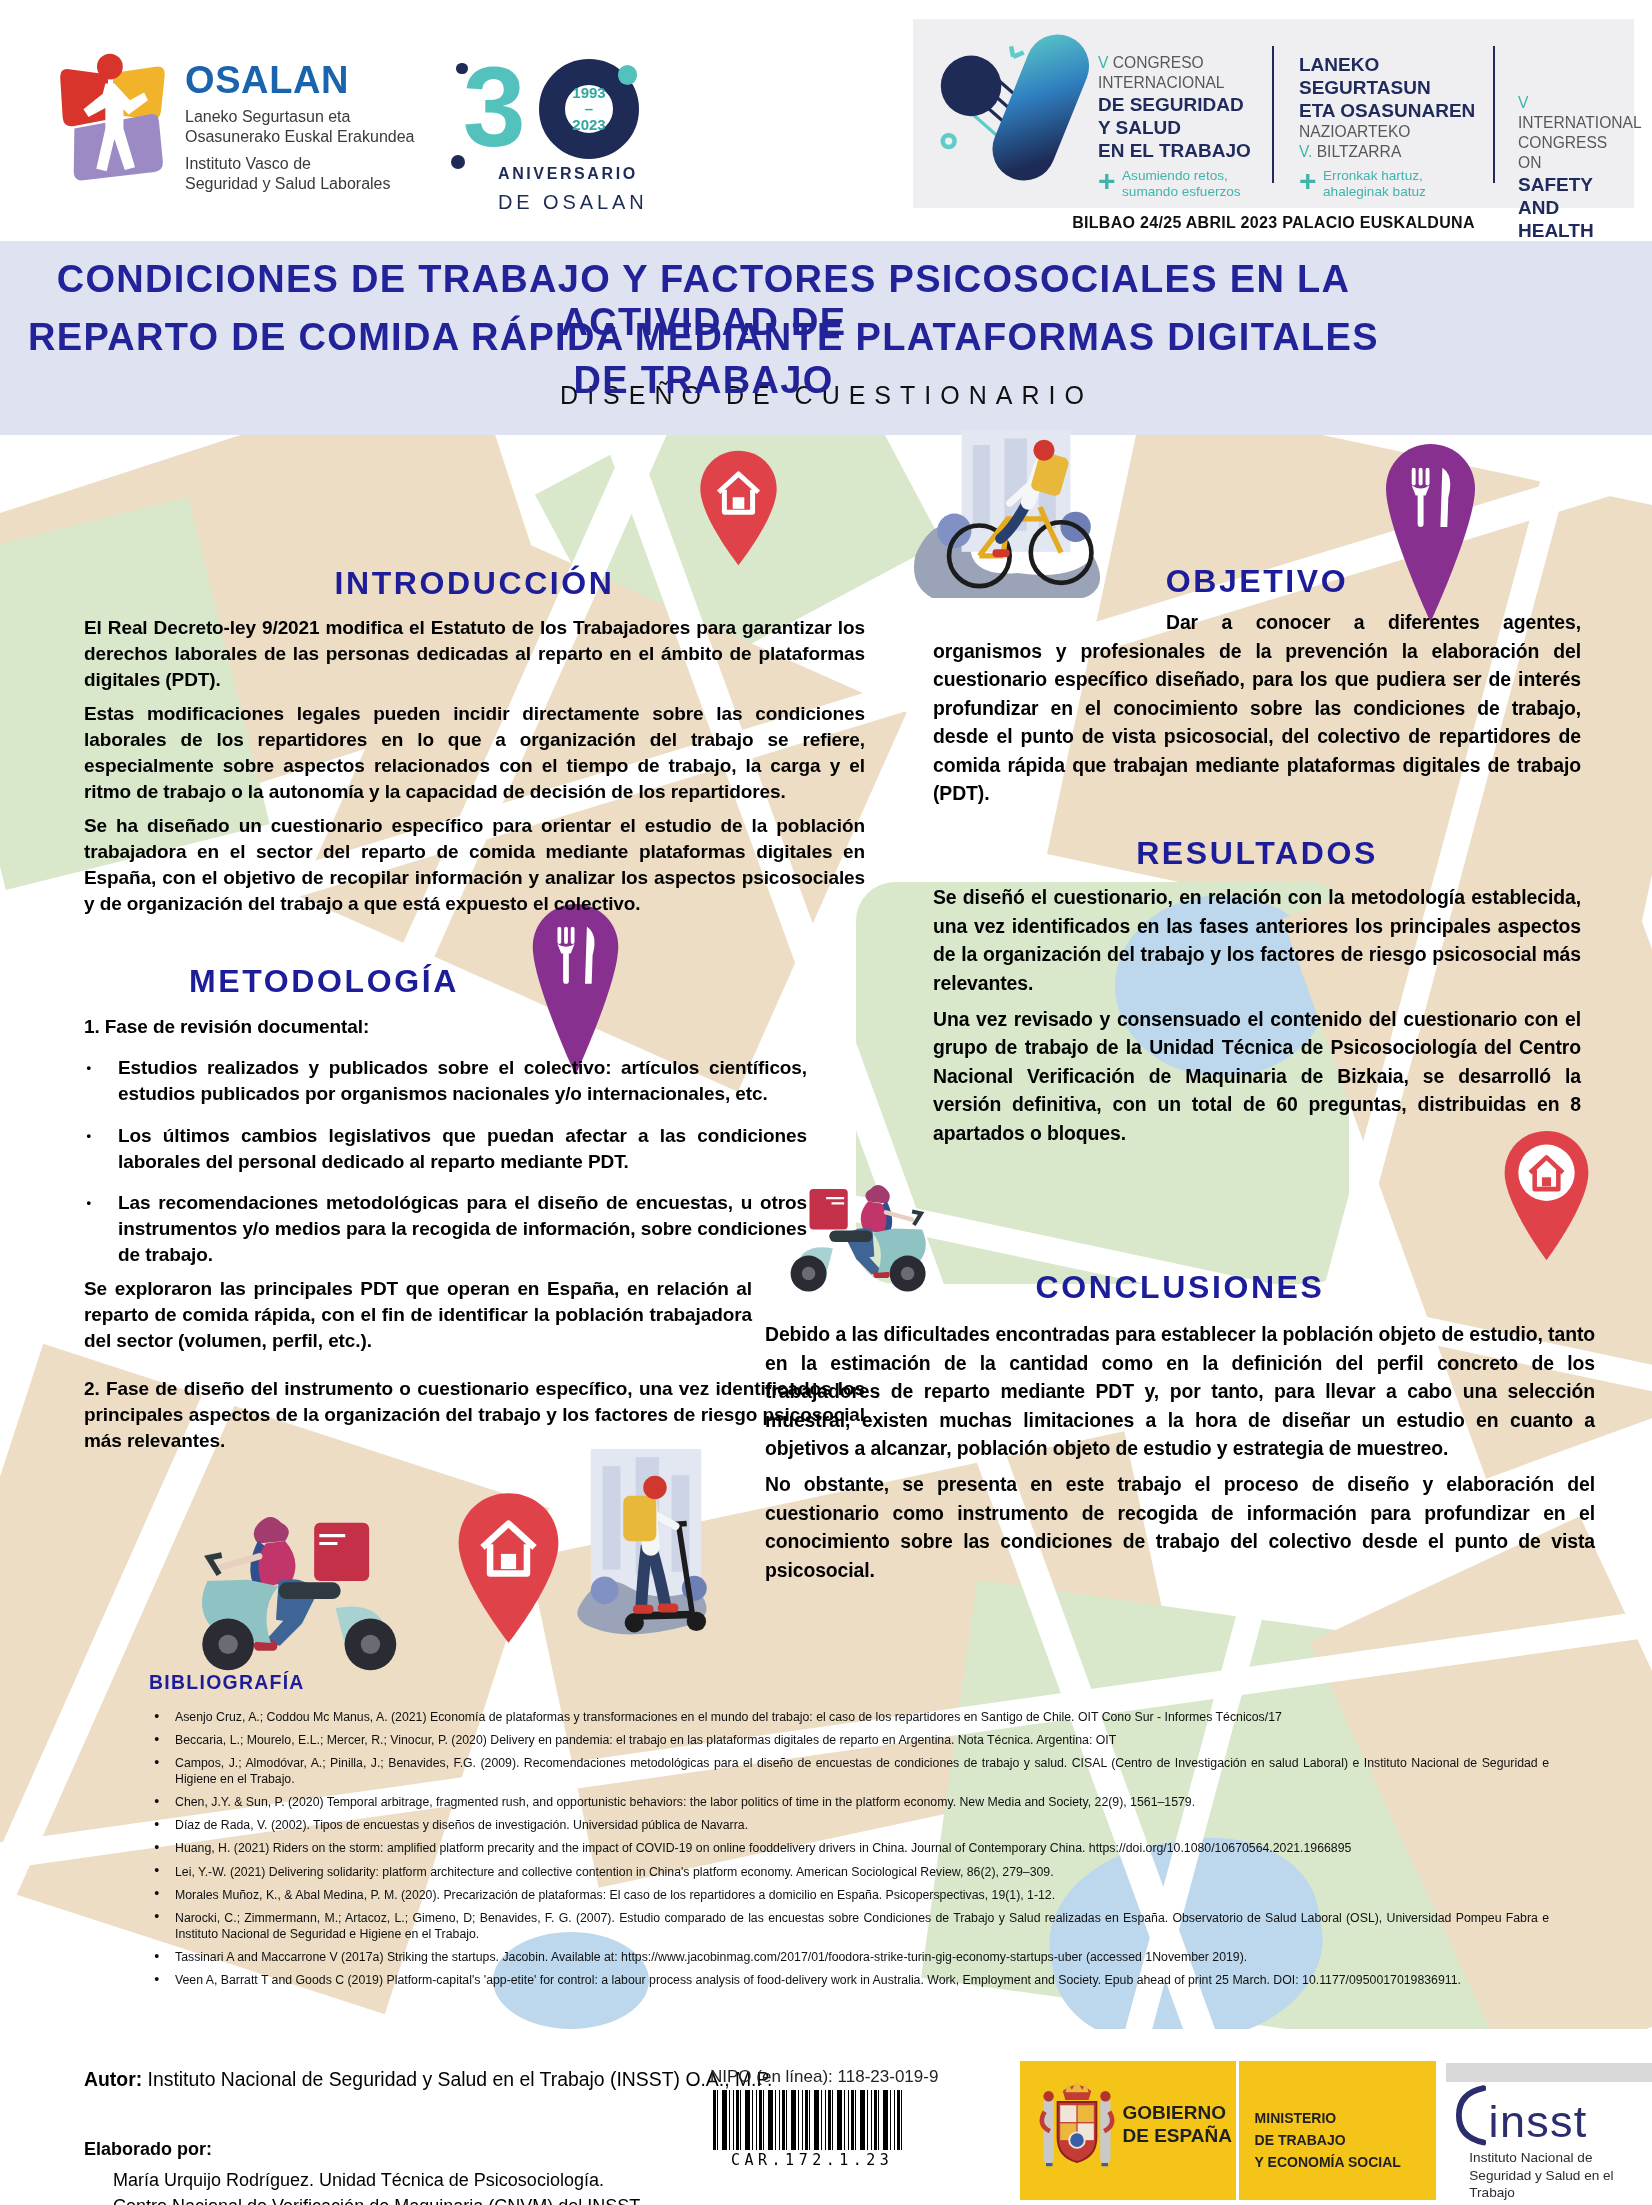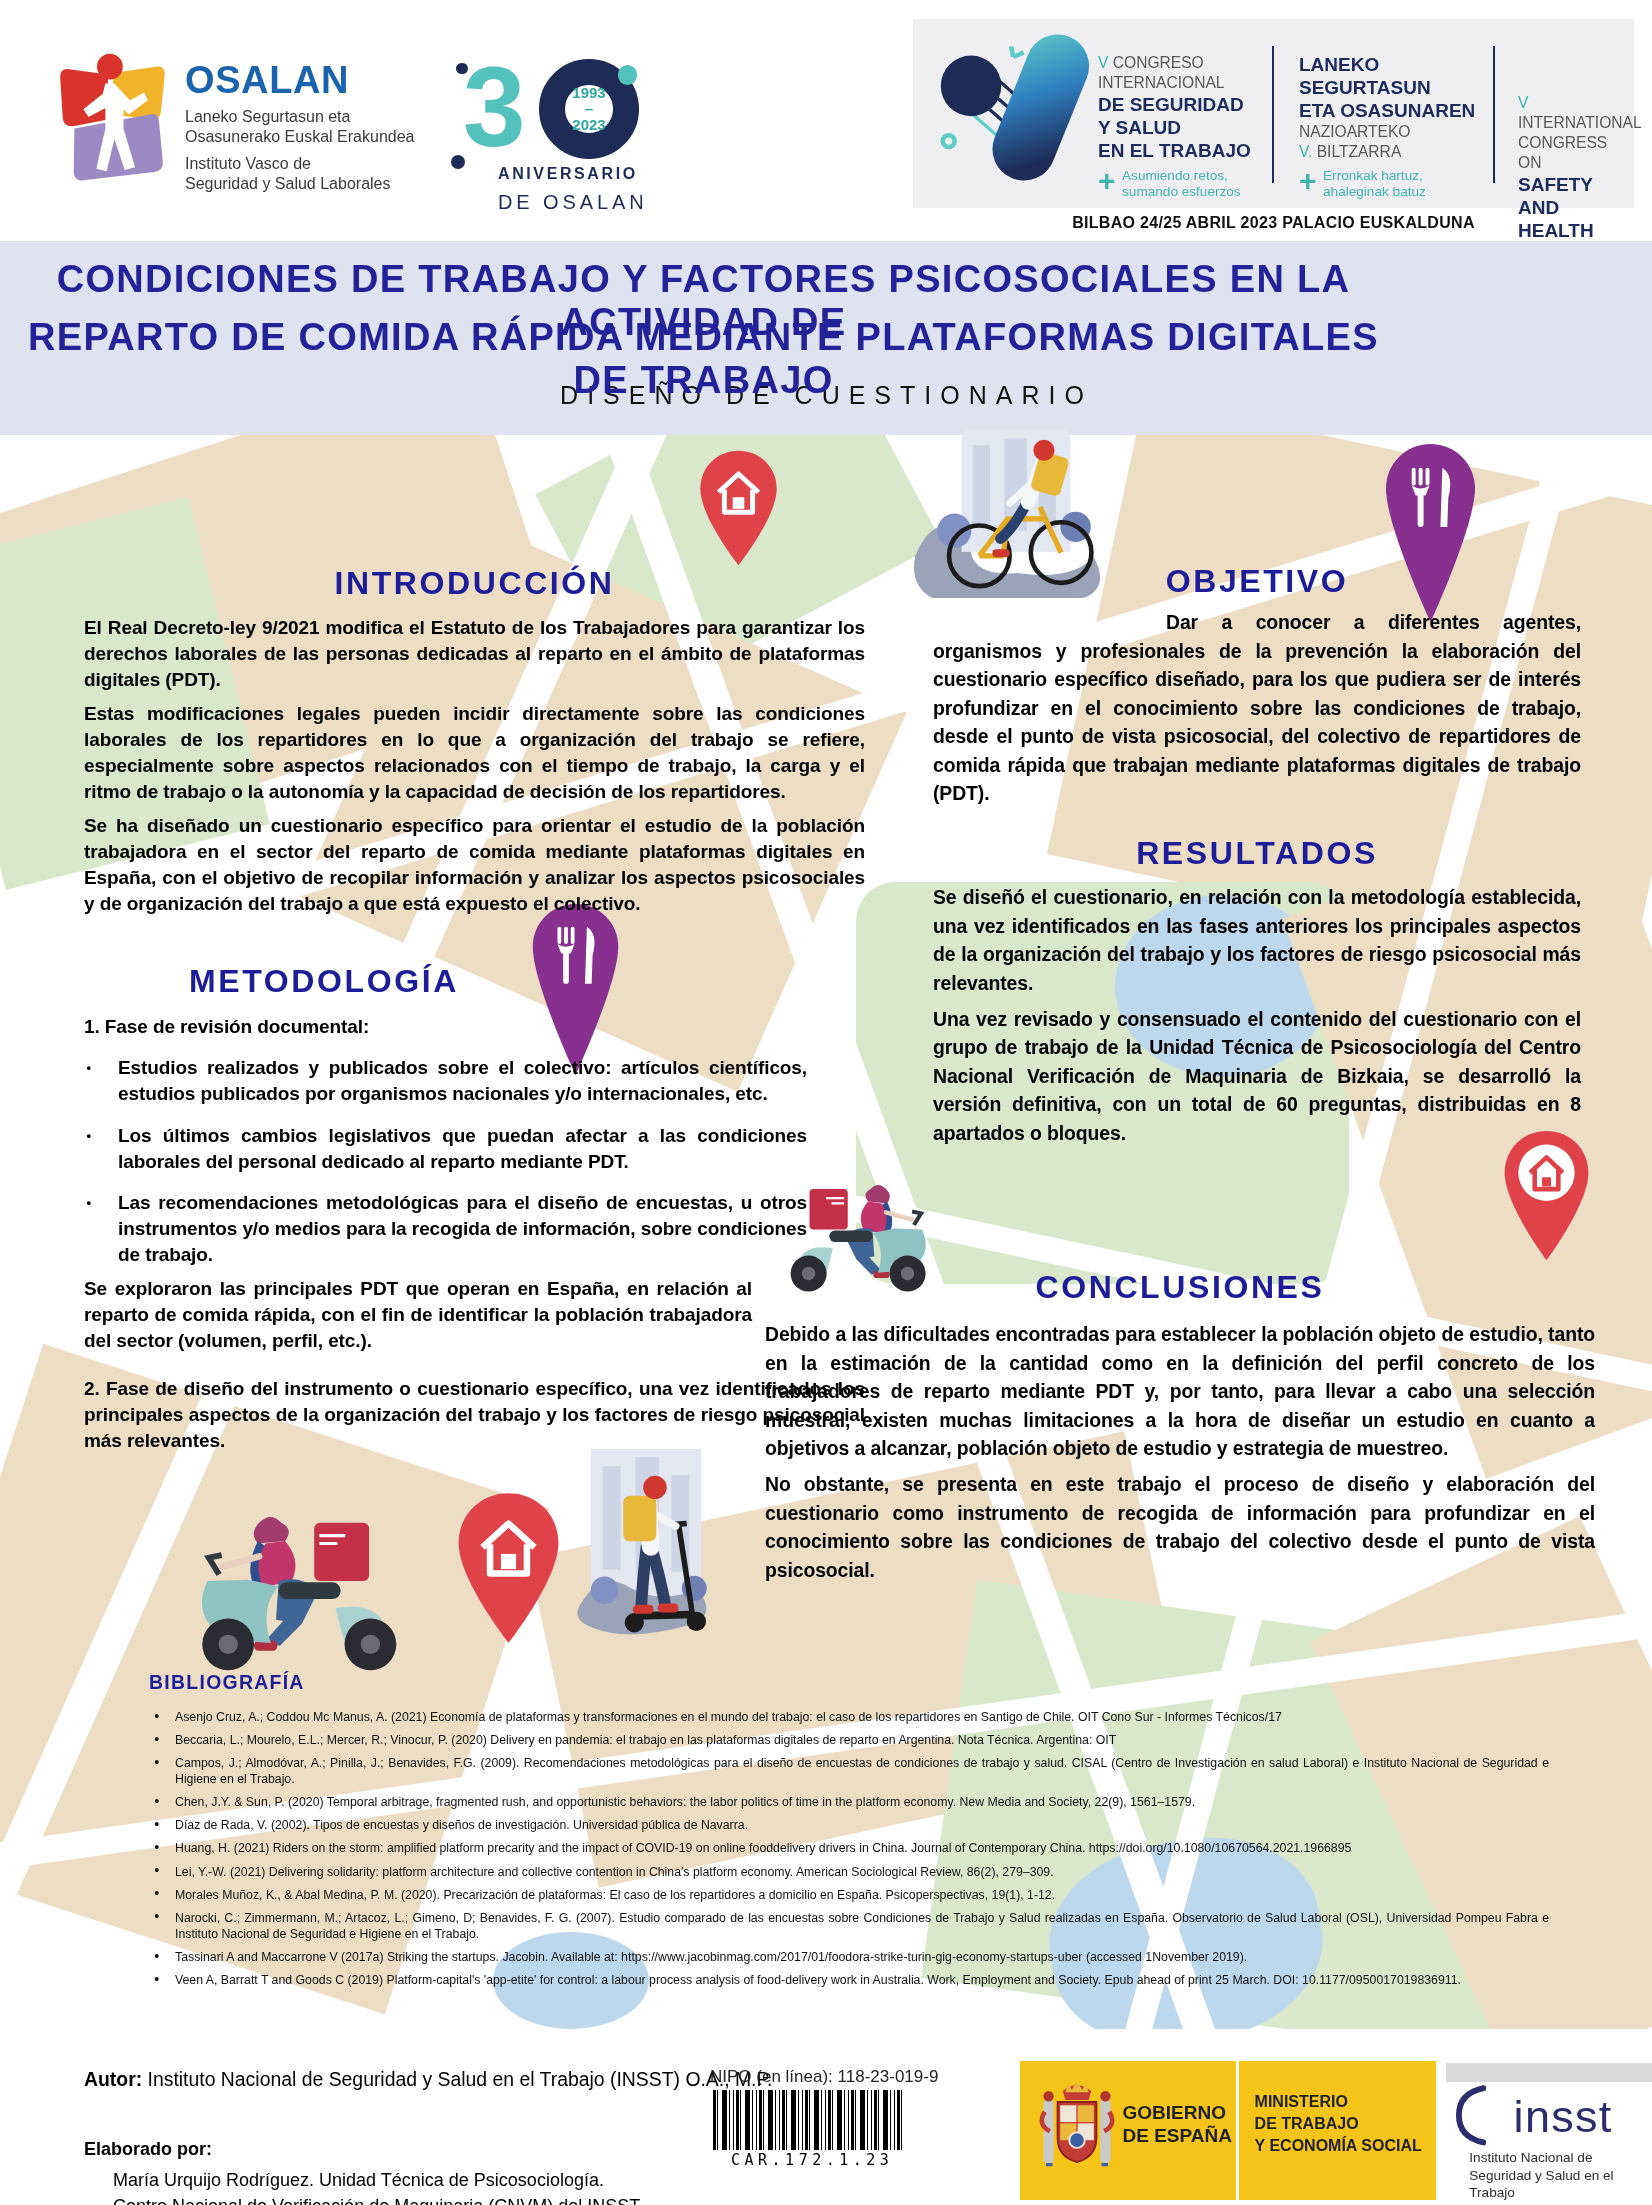--- a/index.html
+++ b/index.html
@@ -433,30 +433,30 @@
         <path d="M46 16 l6 10 8 -14 8 14 6 -10 4 14 h-36 z" fill="#e9b83c"></path>
         <path d="M10 60 q-12 20 8 30 M110 60 q12 20 -8 30" stroke="#c23b35" stroke-width="7" fill="none"></path>
         <path d="M12 142 h10 M98 142 h10" stroke="#3c5da8" stroke-width="5"></path>
       </svg>
     </span>
     <div class="gov-txt" style="margin-top:40px;width:110px;">
       <div>GOBIERNO</div>
       <div>DE ESPAÑA</div>
     </div>
     <div style="width:2.6px;background:#ffffff;height:139px;margin:0 15.6px 0 3.9px;"></div>
-    <div class="gov-txt" style="margin-top:30px;font-size:16px;line-height:22px;">
+    <div class="gov-txt" style="margin-top:46px;font-size:14px;line-height:22px;">
       <div>MINISTERIO</div>
       <div>DE TRABAJO</div>
       <div>Y ECONOMÍA SOCIAL</div>
     </div>
   </div>
 
   <div class="abs gray-bar" style="left:1446px;top:2063px;width:207px;height:19.4px;"></div>
   <div class="abs" style="left:1455px;top:2084px;width:194px;">
-    <div style="display:flex;align-items:center;gap:25px;">
+    <div style="display:flex;align-items:flex-end;">
       <span>
         <svg width="31" height="62" viewBox="0 0 48 95">
           <path d="M44 6 Q6 14 6 48 Q6 82 44 90" fill="none" stroke="#2b2d6e" stroke-width="9" stroke-linecap="round"></path>
         </svg>
       </span>
       <span class="insst-word" style="margin-left:2.6px;margin-top:2.6px;">insst</span>
     </div>
     <div class="insst-sub" style="margin-left:14.3px;margin-top:1.3px;">
       <div>Instituto Nacional de</div>
       <div>Seguridad y Salud en el Trabajo</div>

